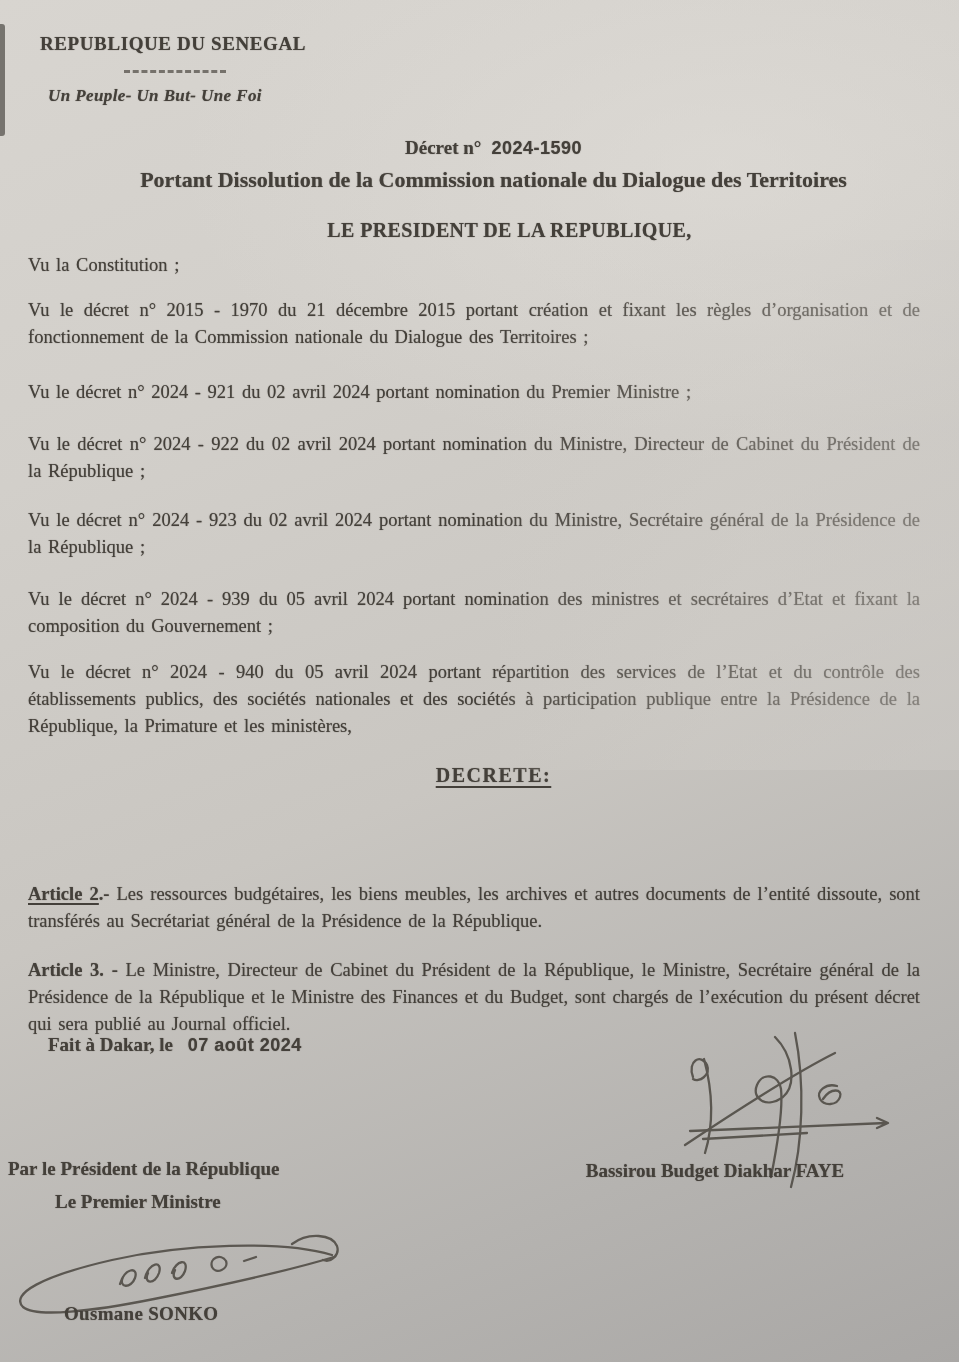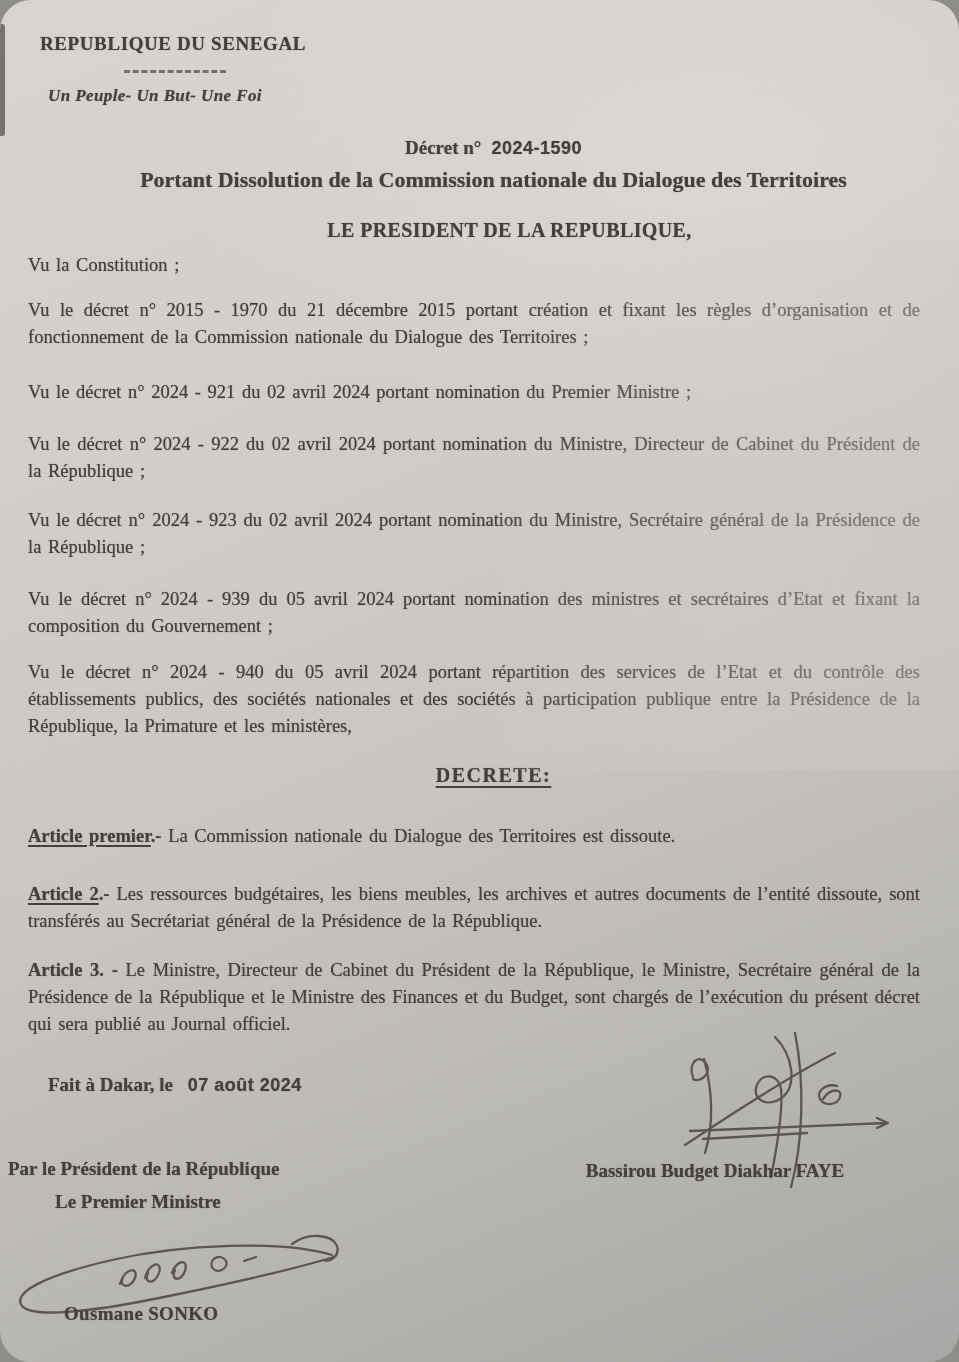--- a/index.html
+++ b/index.html
@@ -5,21 +5,20 @@
   html,body{margin:0;padding:0;background:#8f8d8a;}
   .page{
     position:relative;
     width:959px;height:1362px;
     overflow:hidden;
     background:
       radial-gradient(ellipse 900px 500px at 75% 12%, rgba(226,223,218,.55), rgba(226,223,218,0) 60%),
       linear-gradient(158deg,#d8d5d0 0%, #d2cfca 28%, #c9c6c1 55%, #b5b3b0 82%, #a9a7a5 100%);
     font-family:"Liberation Serif","DejaVu Serif",serif;
     color:#44403a;
-    border-radius:31px;
   }
   .abs{position:absolute;}
   .txt{text-shadow:0 0 1.1px rgba(70,64,58,.65);}
   .bold{font-weight:700;}
   .center{width:959px;left:14px;text-align:center;}
   .para{
     left:28px;width:892px;
     font-size:18.5px;line-height:27px;
     text-align:justify;word-spacing:2px;
   }
@@ -35,21 +34,21 @@
   .authority{top:219px;font-size:20px;letter-spacing:.4px;padding-left:16px;}
   .decrete{
     top:764px;font-size:20px;letter-spacing:1.5px;
     text-decoration:underline;text-decoration-thickness:2px;text-underline-offset:4px;
   }
   .art-label{
     font-weight:700;
     text-decoration:underline;text-decoration-thickness:2px;text-underline-offset:3px;
   }
   .art-label.nou{text-decoration:none;}
-  .fait{left:48px;top:1074px;font-size:19px;}
+  .fait{left:48px;top:1034px;font-size:19px;}
   .countersign1{left:8px;top:1158px;font-size:19px;}
   .countersign2{left:55px;top:1191px;font-size:19px;}
   .faye-name{left:505px;top:1160px;width:420px;text-align:center;font-size:19px;}
   .sonko-name{left:64px;top:1303px;font-size:19px;letter-spacing:.3px;}
   .sig{opacity:.85;}
   .sig path{fill:none;stroke:#4b4740;stroke-width:2.3;stroke-linecap:round;stroke-linejoin:round;}
   .fade-right{
     left:500px;top:240px;width:459px;height:530px;
     background:linear-gradient(100deg, rgba(212,209,204,0) 0%, rgba(212,209,204,.30) 55%, rgba(206,203,199,.5) 100%);
     pointer-events:none;
@@ -79,24 +78,20 @@
   <div class="abs txt para" style="top:252px">Vu la Constitution ;</div>
   <div class="abs txt para" style="top:297px">Vu le décret n° 2015 - 1970 du 21 décembre 2015 portant création et fixant les règles d’organisation et de fonctionnement de la Commission nationale du Dialogue des Territoires ;</div>
   <div class="abs txt para" style="top:379px">Vu le décret n° 2024 - 921 du 02 avril 2024 portant nomination du Premier Ministre ;</div>
   <div class="abs txt para" style="top:431px">Vu le décret n° 2024 - 922 du 02 avril 2024 portant nomination du Ministre, Directeur de Cabinet du Président de la République ;</div>
   <div class="abs txt para" style="top:507px">Vu le décret n° 2024 - 923 du 02 avril 2024 portant nomination du Ministre, Secrétaire général de la Présidence de la République ;</div>
   <div class="abs txt para" style="top:586px">Vu le décret n° 2024 - 939 du 05 avril 2024 portant nomination des ministres et secrétaires d’Etat et fixant la composition du Gouvernement ;</div>
   <div class="abs txt para" style="top:659px">Vu le décret n° 2024 - 940 du 05 avril 2024 portant répartition des services de l’Etat et du contrôle des établissements publics, des sociétés nationales et des sociétés à participation publique entre la Présidence de la République, la Primature et les ministères,</div>
 
   <div class="abs txt bold center decrete">DECRETE:</div>
 
-  <div class="abs txt para" style="top:823px">
-    <span class="art-label">Article premier</span><span class="bold">.-</span>
-    <span>La Commission nationale du Dialogue des Territoires est dissoute.</span>
-  </div>
   <div class="abs txt para" style="top:881px">
     <span class="art-label">Article 2</span><span class="bold">.-</span>
     <span>Les ressources budgétaires, les biens meubles, les archives et autres documents de l’entité dissoute, sont transférés au Secrétariat général de la Présidence de la République.</span>
   </div>
   <div class="abs txt para" style="top:957px">
     <span class="art-label nou">Article 3.</span><span class="bold"> - </span>
     <span>Le Ministre, Directeur de Cabinet du Président de la République, le Ministre, Secrétaire général de la Présidence de la République et le Ministre des Finances et du Budget, sont chargés de l’exécution du présent décret qui sera publié au Journal officiel.</span>
   </div>
 
   <div class="abs txt bold fait">

